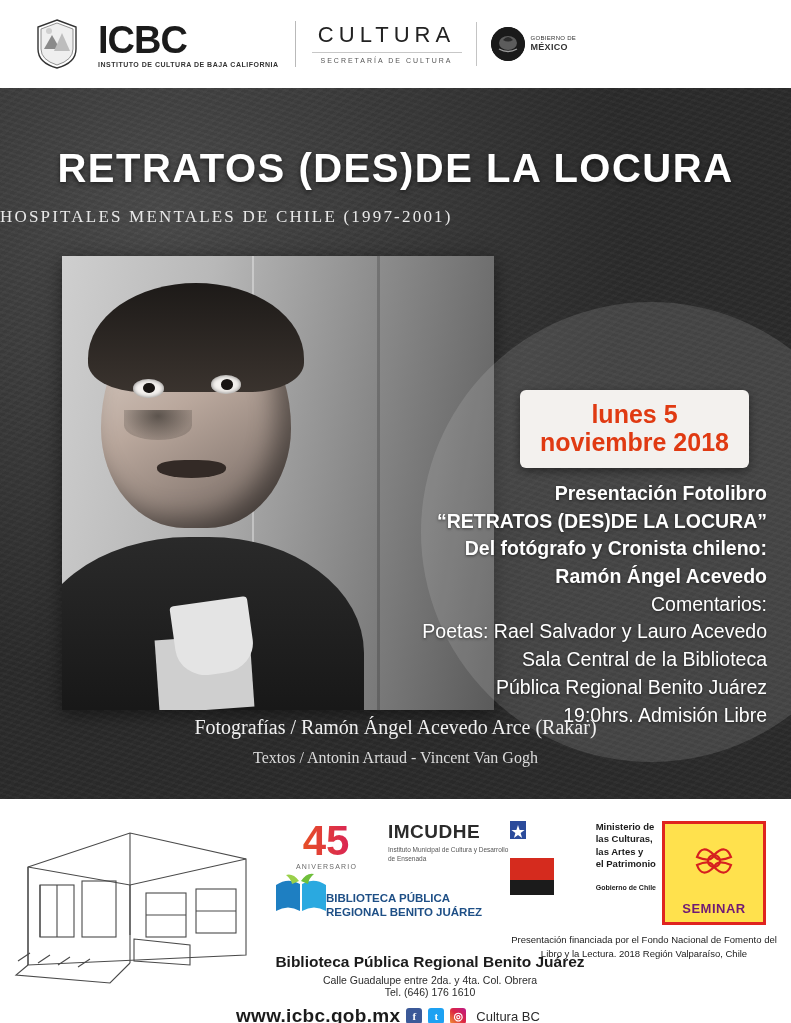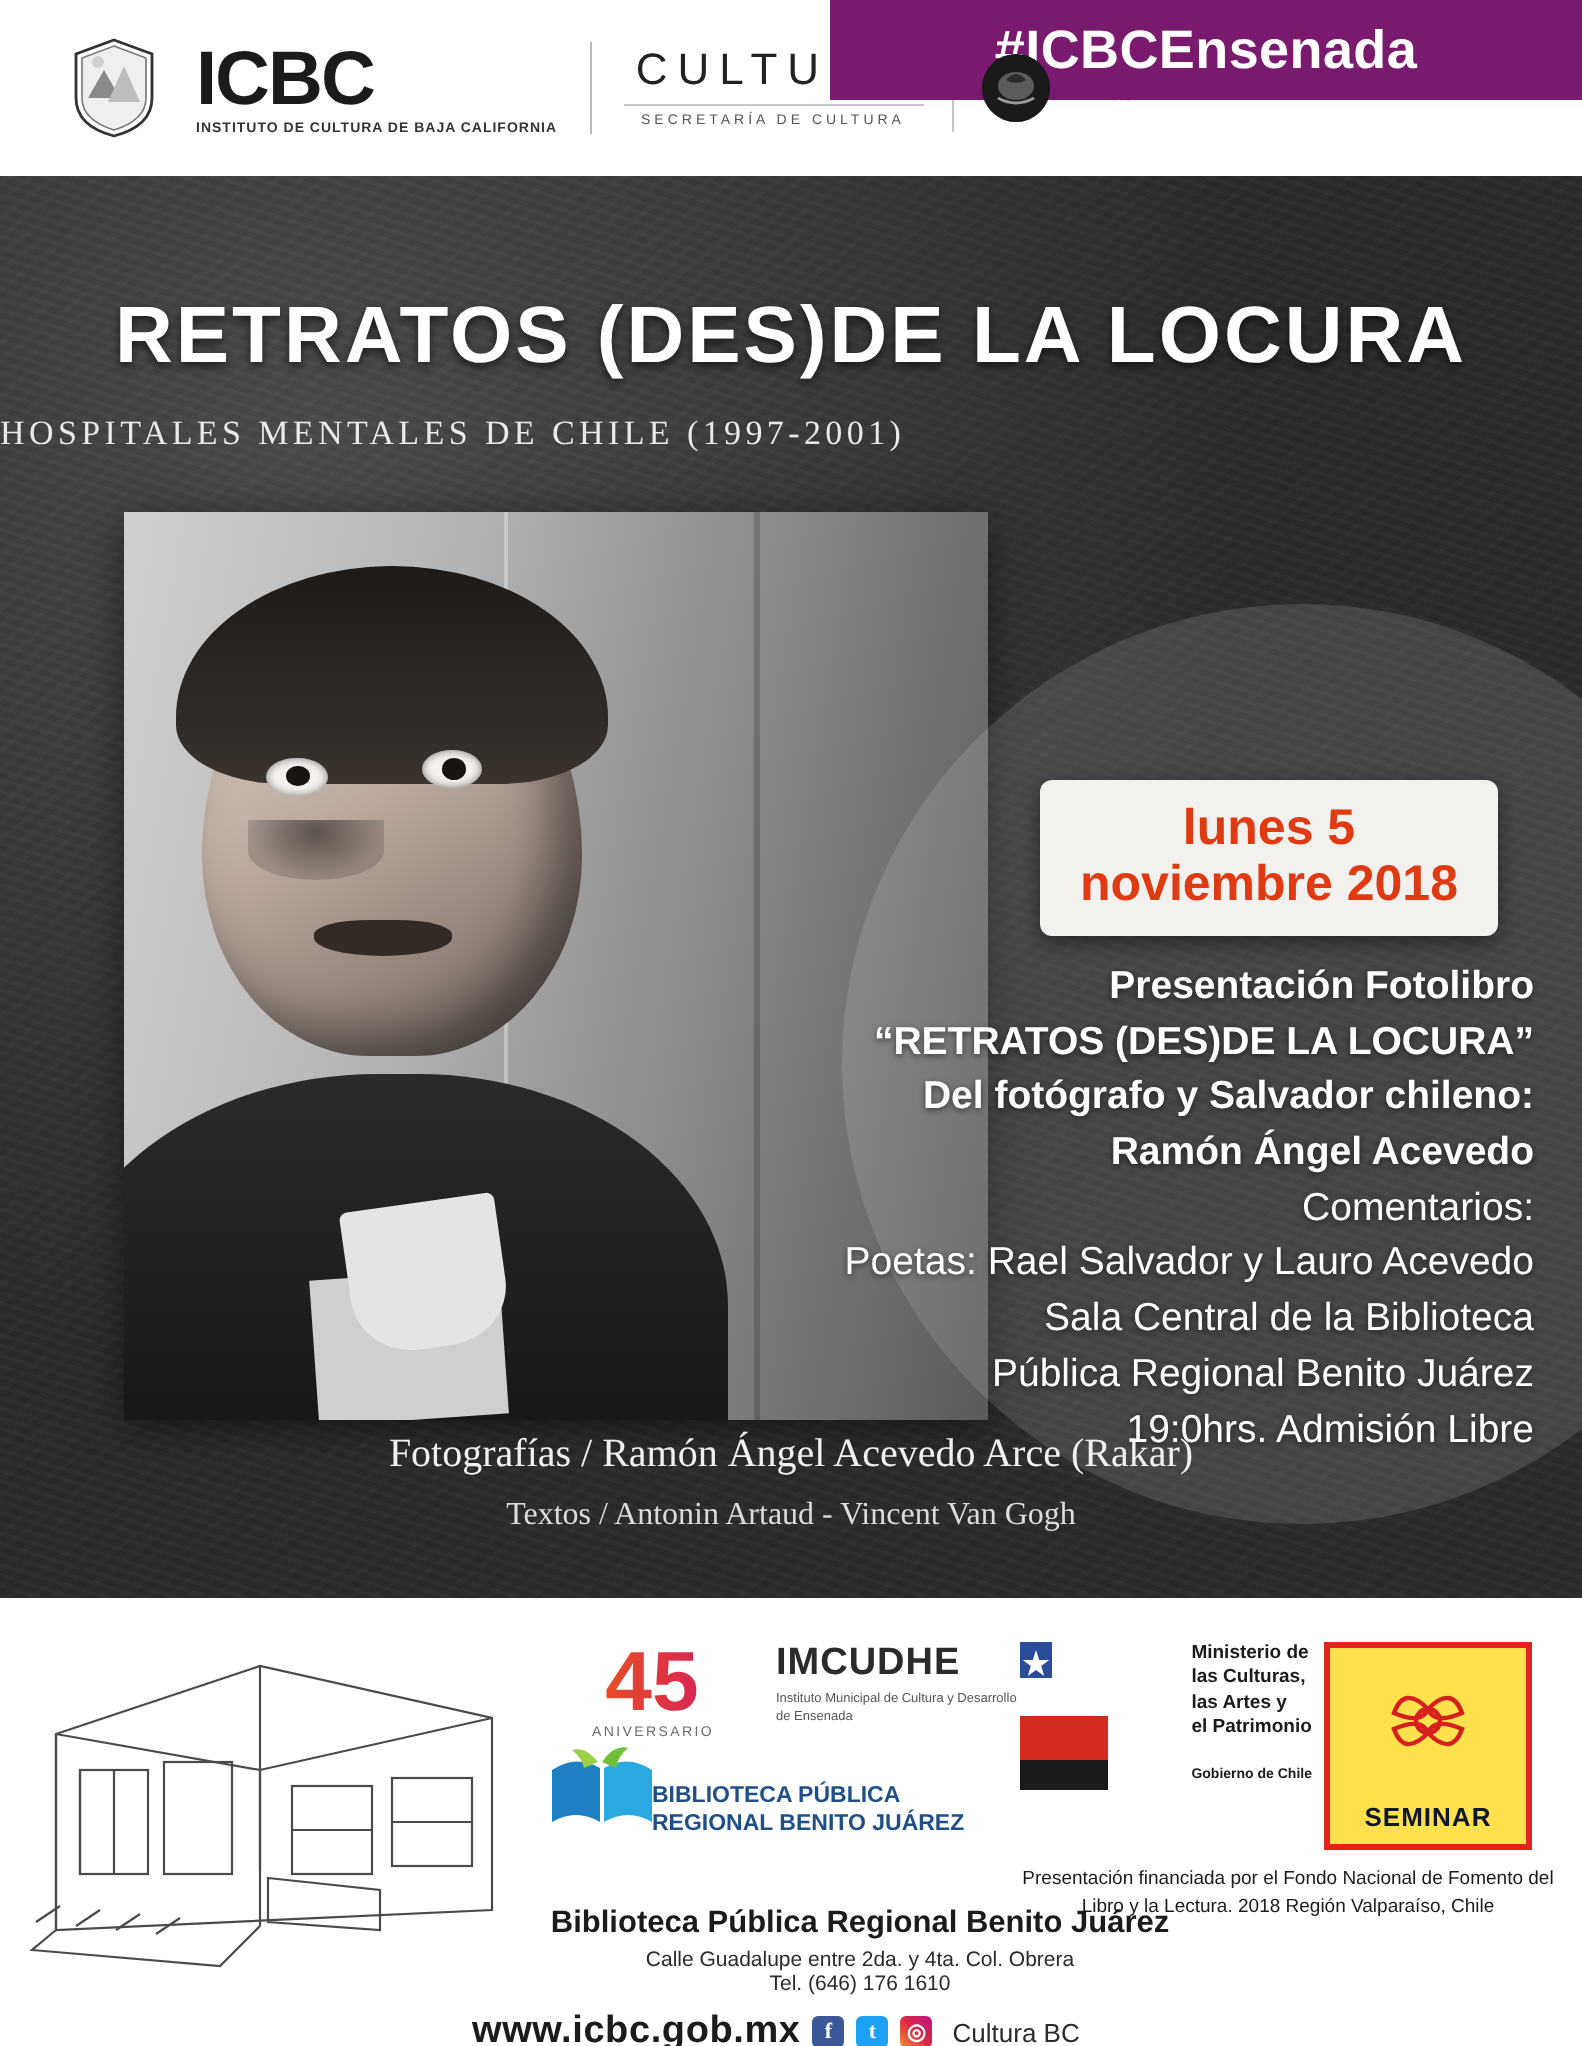--- a/index.html
+++ b/index.html
@@ -262,21 +262,21 @@
   .min-gob { font-size:7px; color:#1b1b1b; margin-top:14px; font-weight:bold;}
 
   .seminar {
     position:absolute; left:662px; top:14px;
     width:104px; height:104px;
     background: #ffe14d;
     border: 3px solid #e0241f;
     display:flex; align-items:flex-end; justify-content:center;
     padding-bottom:6px;
   }
-  .seminar .sname { font-size:13px; font-weight:bold; color:#0f172a; letter-spacing:.5px;}
+  .seminar .sname { font-size:13px; font-weight:bold; color:#701a75; letter-spacing:.5px;}
   .seminar .flower {
     position:absolute; left:50%; top:40%; transform:translate(-50%,-50%);
   }
 
   .fin-note {
     position:absolute; left:506px; top:126px; width:276px;
     font-size: 9.5px; color:#1b1b1b; text-align:center; line-height:1.45;
   }
 
   .bib-block { position:absolute; left:250px; top:146px; width:360px; text-align:center; }
@@ -296,23 +296,20 @@
   .soc span { color:#fff; font-size:11px; font-weight:bold; position:absolute; left:50%; top:50%; transform:translate(-50%,-50%); font-family:"Liberation Serif", serif;}
   .cultura-bc { font-size:13px; color:#2b2b2b; margin-left:4px;}
 </style>
 </head>
 <body>
 
 <div class="poster">
 
   <div class="topbar">
 
-    <div class="hashtag-block">
-      <span>#ICBCEnsenada</span>
-    </div>
 
     <div class="icbc-logo-wrap">
       <div class="icbc-shield">
         <svg width="42" height="50" viewBox="0 0 42 50">
           <path d="M21 1 L40 8 L40 30 Q40 44 21 49 Q2 44 2 30 L2 8 Z" fill="#ffffff" stroke="#333" stroke-width="1.4"></path>
           <path d="M21 4 L37 10 L37 30 Q37 41 21 46 Q5 41 5 30 L5 10 Z" fill="#efefef" stroke="#777" stroke-width="0.8"></path>
           <path d="M8 30 L16 16 L24 30 Z" fill="#8a8a8a"></path>
           <path d="M18 32 L26 14 L34 32 Z" fill="#bdbdbd"></path>
           <circle cx="13" cy="12" r="3" fill="#d0d0d0"></circle>
         </svg>
@@ -373,21 +370,21 @@
     <div class="circle-overlay"></div>
 
     <div class="date-badge">
       <div class="d1">lunes 5</div>
       <div class="d2">noviembre 2018</div>
     </div>
 
     <div class="info">
       <div class="b">Presentación Fotolibro</div>
       <div class="b">“RETRATOS (DES)DE LA LOCURA”</div>
-      <div class="b">Del fotógrafo y Salvador chileno:</div>
+      <div class="b">Del fotógrafo y Cronista chileno:</div>
       <div class="b">Ramón Ángel Acevedo</div>
       <div>Comentarios:</div>
       <div>Poetas: Rael Salvador y Lauro Acevedo</div>
       <div>Sala Central de la Biblioteca</div>
       <div>Pública Regional Benito Juárez</div>
       <div>19:0hrs. Admisión Libre</div>
     </div>
 
     <div class="credits">
       <div class="c1">Fotografías  / Ramón Ángel Acevedo Arce (Rakar)</div>

